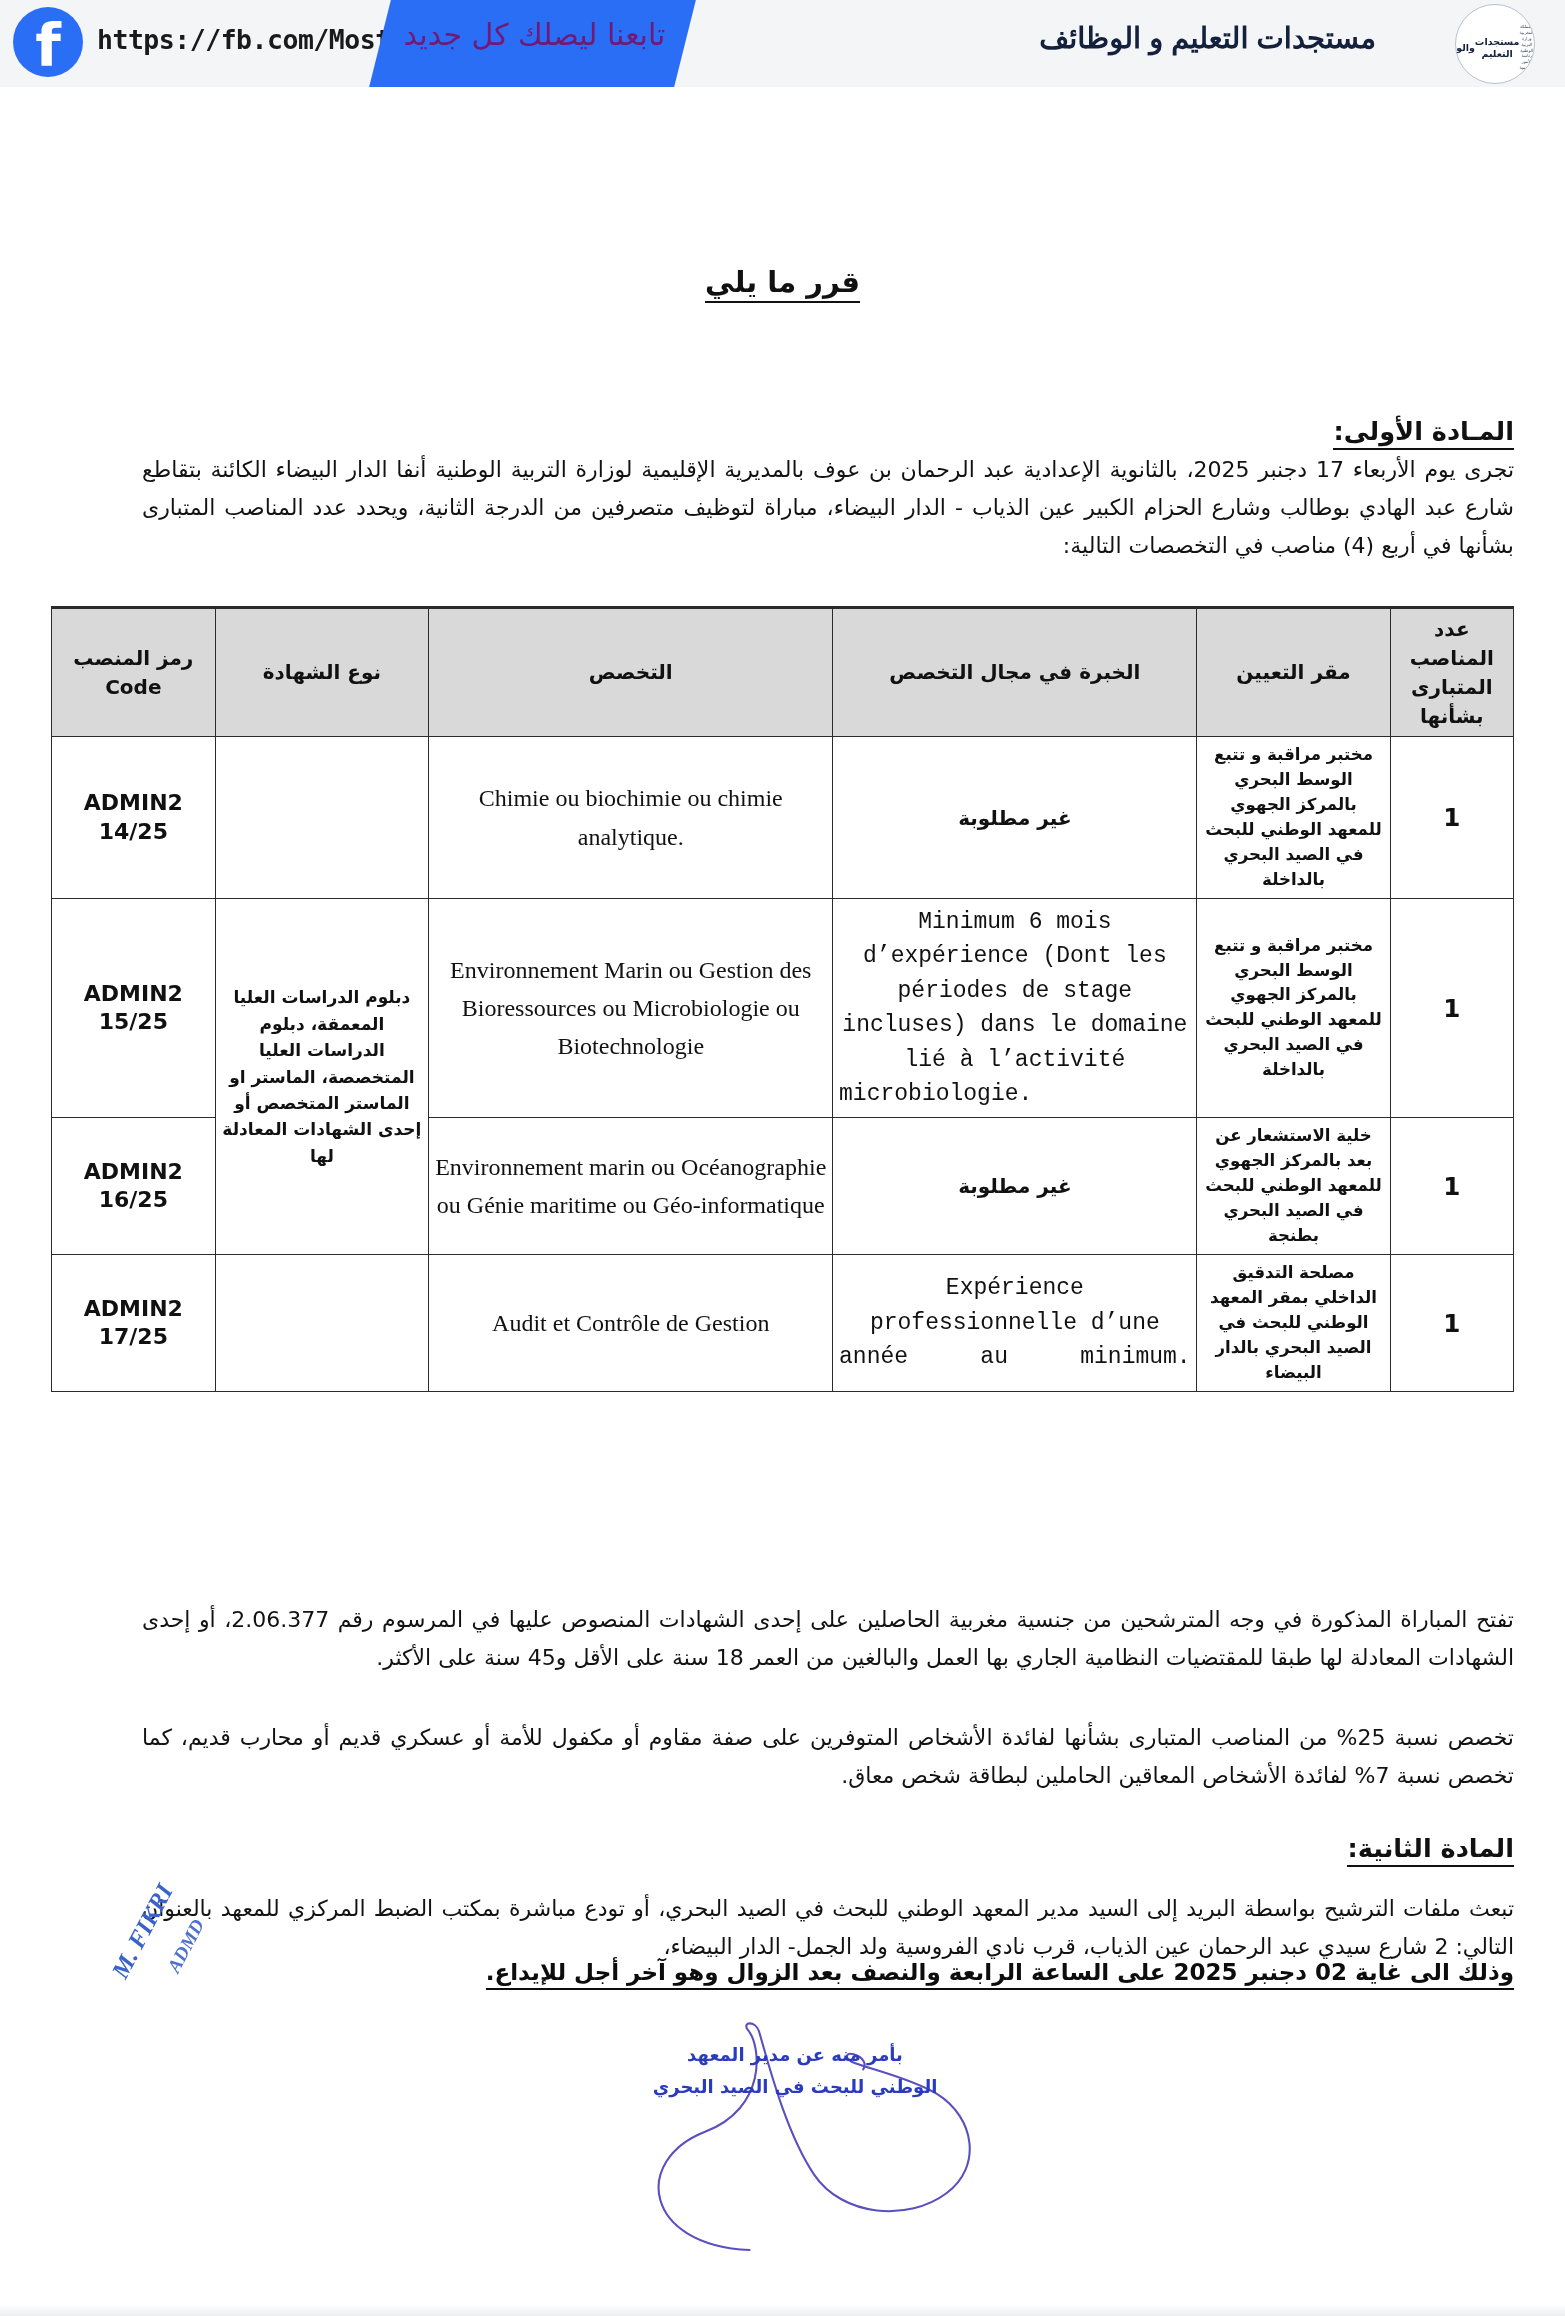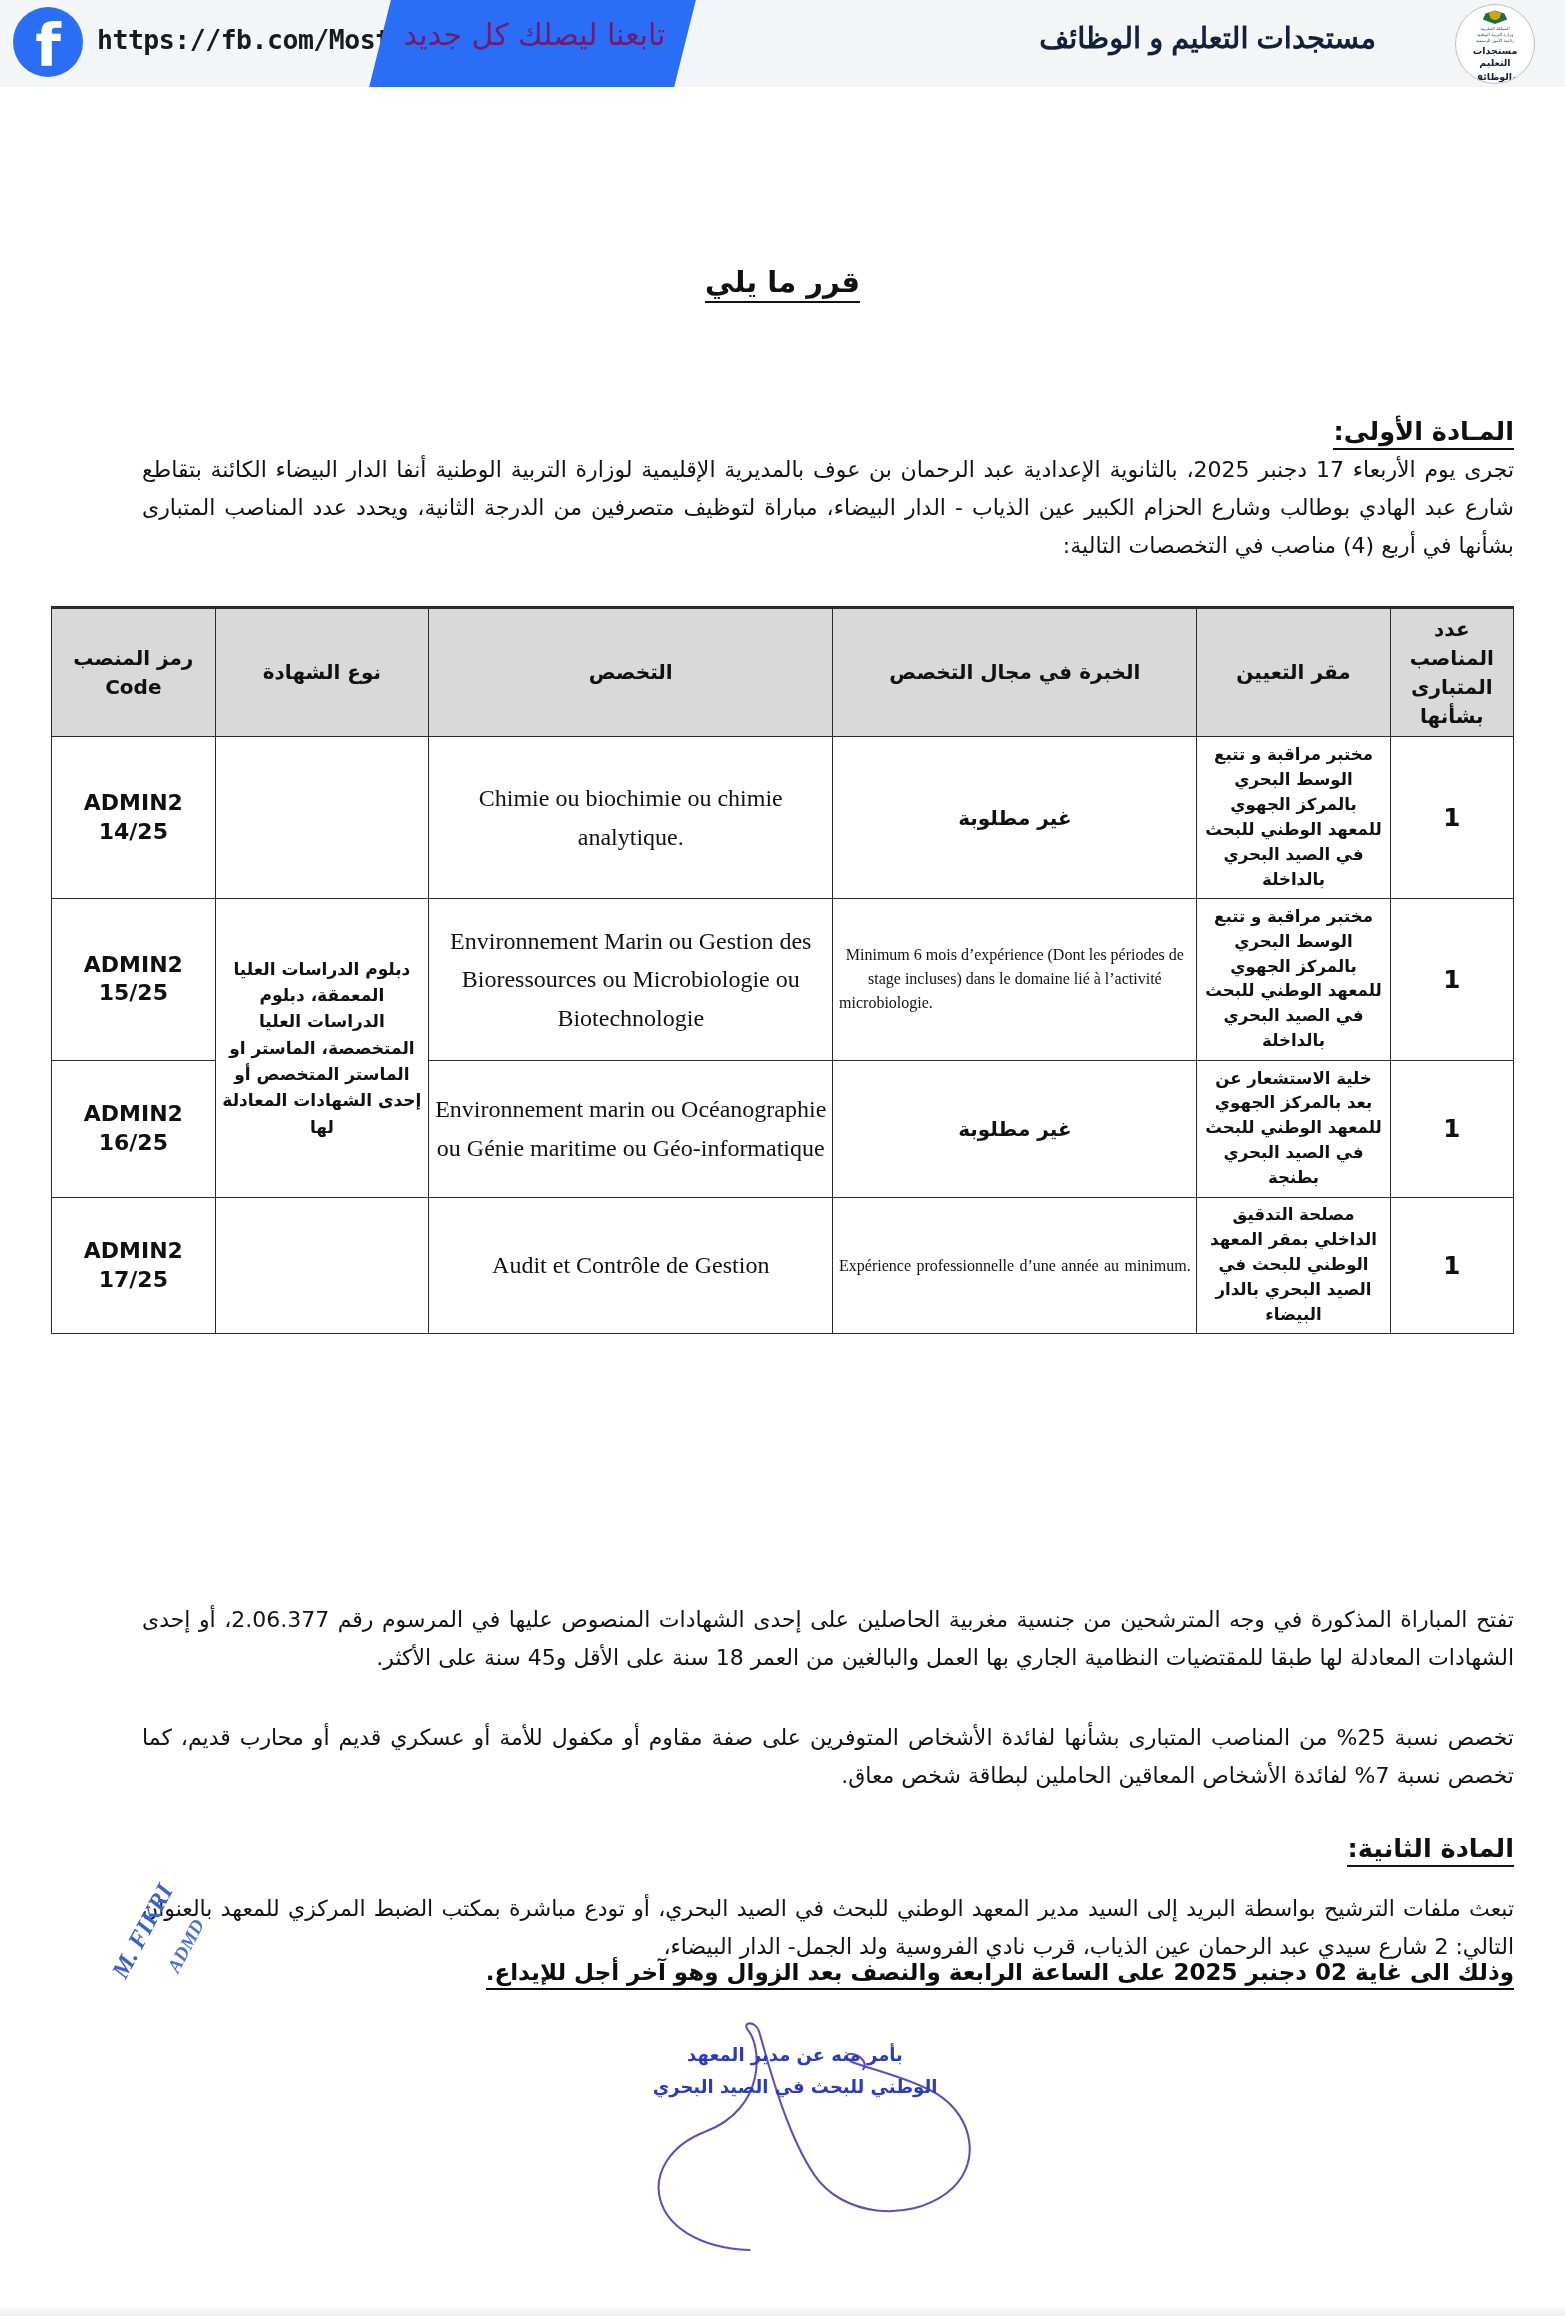--- a/index.html
+++ b/index.html
@@ -84,21 +84,21 @@
     white-space: nowrap;
   }
   .banner-logo {
     position: absolute;
     right: 30px; top: 3.8px;
     width: 80px; height: 80px;
     border-radius: 50%;
     border: 1.4px solid #b9c1cd;
     background: #ffffff;
     display: flex;
-    flex-direction: column;
+    flex-direction: row;
     align-items: center;
     justify-content: flex-start;
     padding-top: 5.7px;
     box-sizing: border-box;
     overflow: hidden;
   }
   .logo-crest {
     width: 24.6px; height: 23px;
     background:
       radial-gradient(circle at 50% 30%, #d4a017 0 36%, transparent 37%),
@@ -224,22 +224,22 @@
     font-size: 24.6px;
     font-weight: 700;
   }
   td.cell-place {
     font-family: "DejaVu Sans", sans-serif;
     font-size: 16.6px;
     font-weight: 700;
     line-height: 1.5;
   }
   td.cell-exp {
-    font-family: Liberation Serif, serif;
-    font-size: 16px;
+    font-family: Liberation Mono, monospace;
+    font-size: 23px;
     line-height: 1.5;
     direction: ltr;
     text-align: justify;
     text-align-last: justify;
     padding: 9.5px 13.2px;
   }
   td.cell-exp.ar {
     font-family: "DejaVu Sans", sans-serif;
     font-size: 20px;
     font-weight: 700;

